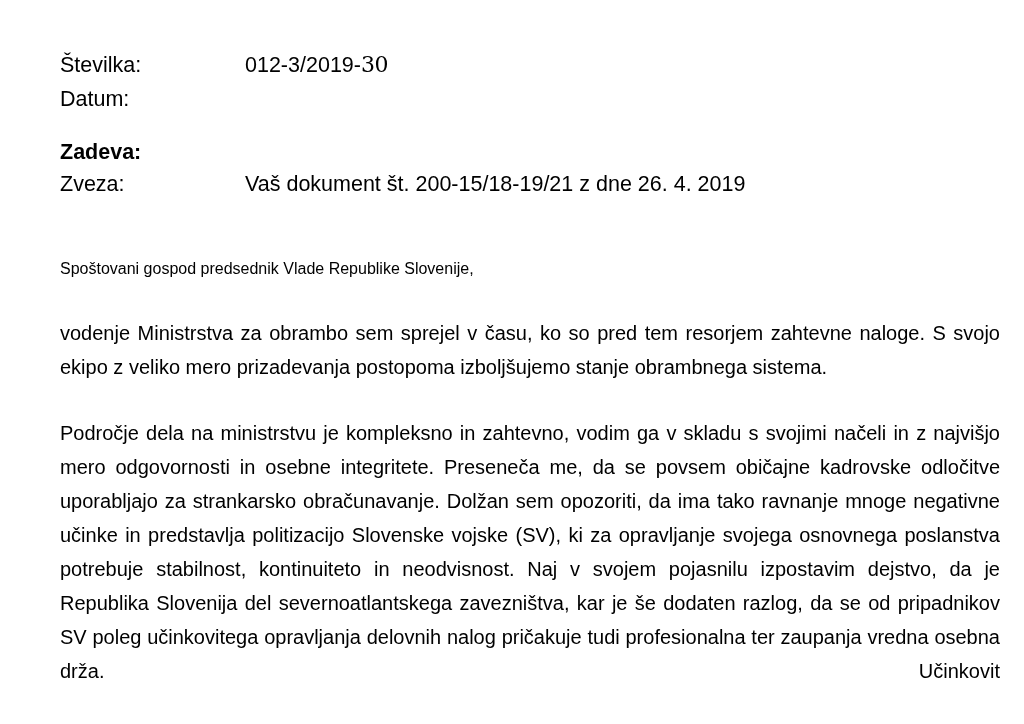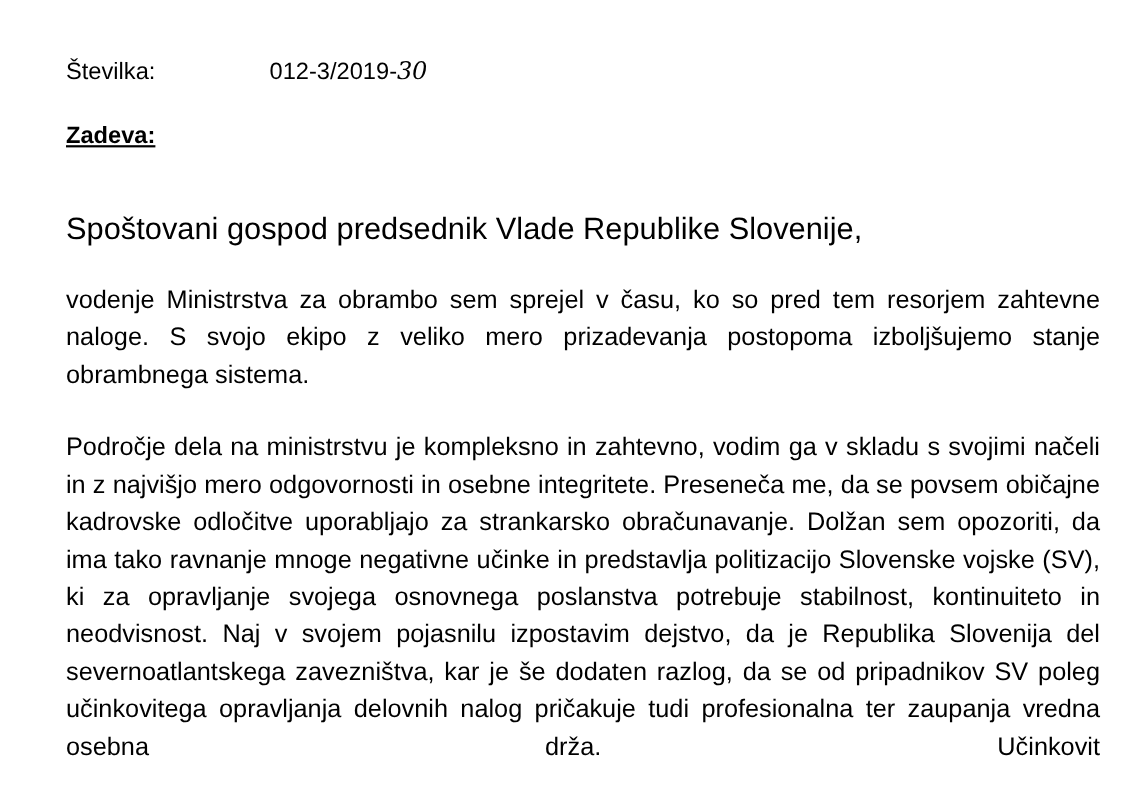--- a/index.html
+++ b/index.html
@@ -40,25 +40,23 @@
     font-size: 21.5px;
     line-height: 30px;
   }
   .meta-value {
     font-size: 21.5px;
     line-height: 30px;
     flex: 1;
   }
   .bold {
     font-weight: bold;
-    text-decoration: underline;
   }
   .handwritten {
     font-family: "DejaVu Serif", serif;
-    font-style: italic;
     font-size: 22px;
     letter-spacing: -0.5px;
   }
 
   .subject-block {
     margin-top: 24px;
   }
   .subject-block .meta-label,
   .subject-block .meta-value {
     font-size: 21.5px;
@@ -68,26 +66,26 @@
     font-weight: bold;
     max-width: 740px;
   }
   .zveza-row {
     margin-top: 2px;
   }
 
   
   .salutation {
     margin-top: 56px;
-    font-size: 28px;
+    font-size: 16px;
     line-height: 30px;
   }
   .para {
     margin-top: 32px;
-    font-size: 23px;
+    font-size: 20px;
     line-height: 34px;
     text-align: justify;
     width: 940px;
   }
   .para.justify-all {
     text-align: justify;
     text-align-last: justify;
   }
   .para.left-last {
     text-align: justify;
@@ -99,25 +97,30 @@
 
 <div class="page">
   <div class="content">
 
     <div class="meta-row">
       <div class="meta-label">Številka:</div>
       <div class="meta-value"><span>012-3/2019-</span><span class="handwritten">30</span></div>
     </div>
 
     <div class="meta-row">
+      <div class="meta-label">Datum:</div>
     </div>
 
     <div class="subject-block">
       <div class="meta-row">
         <div class="meta-label bold">Zadeva:</div>
+      </div>
+      <div class="meta-row zveza-row">
+        <div class="meta-label">Zveza:</div>
+        <div class="meta-value">Vaš dokument št. 200-15/18-19/21 z dne 26. 4. 2019</div>
       </div>
     </div>
 
     <div class="salutation">Spoštovani gospod predsednik Vlade Republike Slovenije,</div>
 
     <div class="para left-last">vodenje Ministrstva za obrambo sem sprejel v času, ko so pred tem resorjem zahtevne naloge. S svojo ekipo z veliko mero prizadevanja postopoma izboljšujemo stanje obrambnega sistema.</div>
 
     <div class="para justify-all">Področje dela na ministrstvu je kompleksno in zahtevno, vodim ga v skladu s svojimi načeli in z najvišjo mero odgovornosti in osebne integritete. Preseneča me, da se povsem običajne kadrovske odločitve uporabljajo za strankarsko obračunavanje. Dolžan sem opozoriti, da ima tako ravnanje mnoge negativne učinke in predstavlja politizacijo Slovenske vojske (SV), ki za opravljanje svojega osnovnega poslanstva potrebuje stabilnost, kontinuiteto in neodvisnost. Naj v svojem pojasnilu izpostavim dejstvo, da je Republika Slovenija del severnoatlantskega zavezništva, kar je še dodaten razlog, da se od pripadnikov SV poleg učinkovitega opravljanja delovnih nalog pričakuje tudi profesionalna ter zaupanja vredna osebna drža. Učinkovit</div>
 
   </div>

